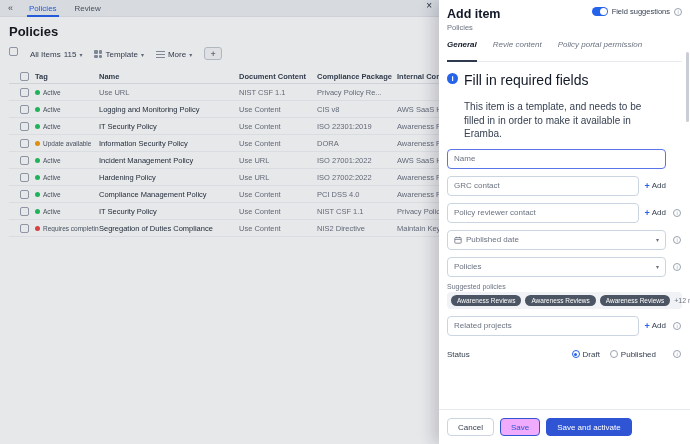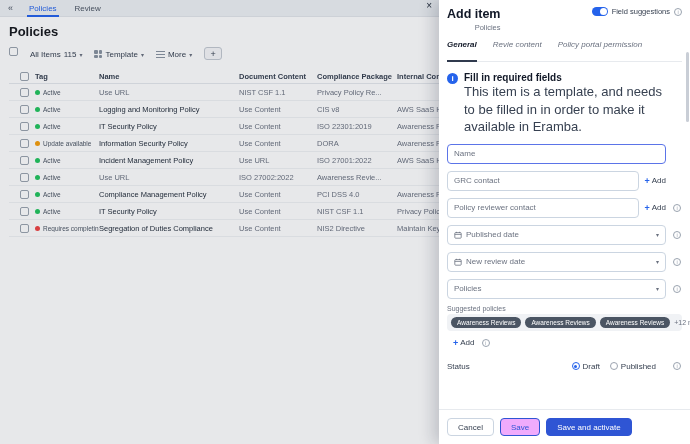--- a/index.html
+++ b/index.html
@@ -36,38 +36,38 @@
   .cell.tag { display:flex; align-items:center; gap:3px; font-size:6.5px; color:#4b5563; }
   .dot { width:5px; height:5px; border-radius:50%; flex:none; display:inline-block; }
   .dot.g { background:#22c55e; } .dot.a { background:#f59e0b; } .dot.r { background:#ef4444; }
 
   
   .backdrop { position:absolute; inset:0; background:rgba(23,32,48,0.10); z-index:5; }
   .closex { position:absolute; top:1px; right:258px; z-index:6; color:#1f2937; font-size:10px; cursor:pointer; line-height:1; }
 
   
   .drawer { position:absolute; top:0; right:0; bottom:0; width:251px; background:#fff; box-shadow:-6px 0 14px rgba(15,23,42,.18); display:flex; flex-direction:column; z-index:10; }
-  .dhead { padding:7px 8px 0; display:flex; align-items:flex-start;text-align:right; }
+  .dhead { padding:7px 8px 0; display:flex; align-items:flex-start; }
   .dtitle { font-size:12.5px; font-weight:bold; color:#111827; }
   .dsub { font-size:7.5px; color:#6b7280; margin-top:2px; }
   .dright { margin-left:auto; display:flex; align-items:center; gap:4px; }
   .toggle { width:16px; height:9px; border-radius:5px; background:#2563eb; position:relative; display:inline-block; cursor:pointer; flex:none; }
   .knob { position:absolute; top:1px; right:1px; width:7px; height:7px; border-radius:50%; background:#fff; }
   .dlab { font-size:7.5px; color:#374151; }
   .ibadge { width:8px; height:8px; border:1px solid #9aa3af; border-radius:50%; color:#9aa3af; font-size:5.5px; display:inline-flex; align-items:center; justify-content:center; flex:none; cursor:pointer; font-style:normal; }
   .islot { width:10px; display:flex; justify-content:center; flex:none; margin-left:6px; }
 
   .ptabs { margin:8px 8px 0; display:flex; gap:16px; border-bottom:1px solid #e7eaee; font-size:8px; }
   .ptab { padding-bottom:11px; color:#6b7280; border-bottom:2px solid transparent; margin-bottom:-1px; cursor:pointer; white-space:nowrap;font-style:italic; }
   .ptab.active { color:#111827; font-weight:bold; border-bottom-color:#303a4e; }
 
   .infoblk { margin:10px 8px 0; display:flex; gap:6px; }
   .infoicon { width:11px; height:11px; border-radius:50%; background:#2563eb; color:#fff; font-size:8px; font-weight:bold; display:flex; align-items:center; justify-content:center; flex:none; margin-top:1px; }
-  .ititle { font-size:10px; font-weight:bold; color:#111827; }
-  .ibody { font-size:13px; color:#374151; line-height:1.35; margin-top:0; max-width:200px; }
+  .ititle { font-size:14px; font-weight:normal; color:#111827; }
+  .ibody { font-size:10px; color:#374151; line-height:1.35; margin-top:12px; max-width:200px; }
 
   .frow { display:flex; align-items:center; margin:7px 8px 0; }
   .frow.first { margin-top:8px; }
   .field { flex:1; height:20px; border:1px solid #cbd5e1; border-radius:4px; display:flex; align-items:center; padding:0 6px; gap:4px; font-size:8px; color:#6b7280; background:#fff; cursor:text; min-width:0; }
   .field.focus { border-color:#5b74e8; }
   .flabel { white-space:nowrap; overflow:hidden; }
   .chevd { margin-left:auto; font-size:6px; color:#6b7280; }
   .addlink { border:none; background:none; display:flex; align-items:center; gap:2px; font-size:8px; color:#374151; margin-left:6px; cursor:pointer; padding:0; font-family:inherit; }
   .plus { color:#2563eb; font-weight:bold; font-size:9px; }
 
@@ -216,20 +216,21 @@
         <span class="cell">AWS SaaS Hard...</span>
       </div>
       <div class="trow">
         <span class="cbc">
             <span class="cb"></span>
           </span>
         <span class="cell tag">
             <span class="dot g"></span>
             <span>Active</span>
           </span>
+        <span class="cell name">Hardening Policy</span>
         <span class="cell">Use URL</span>
         <span class="cell">ISO 27002:2022</span>
         <span class="cell">Awareness Revie...</span>
       </div>
       <div class="trow">
         <span class="cbc">
             <span class="cb"></span>
           </span>
         <span class="cell tag">
             <span class="dot g"></span>
@@ -341,55 +342,43 @@
             <line x1="7" y1="1" x2="7" y2="2.5" stroke="#6b7280"></line>
           </svg>
         <span class="flabel">Published date</span>
         <span class="chevd">▾</span>
       </div>
       <span class="islot">
           <span class="ibadge">i</span>
         </span>
     </div>
 
-    <div class="frow">
-      <div class="field">
-        <svg class="cal" width="8" height="8" viewBox="0 0 10 10">
-            <rect x="1" y="2" width="8" height="7" rx="1" fill="none" stroke="#6b7280"></rect>
-            <line x1="1" y1="4.2" x2="9" y2="4.2" stroke="#6b7280"></line>
-            <line x1="3" y1="1" x2="3" y2="2.5" stroke="#6b7280"></line>
-            <line x1="7" y1="1" x2="7" y2="2.5" stroke="#6b7280"></line>
-          </svg>
-        <span class="flabel">New review date</span>
-        <span class="chevd">▾</span>
-      </div>
-      <span class="islot">
-          <span class="ibadge">i</span>
-        </span>
-    </div>
 
     <div class="frow">
       <div class="field">
         <span class="flabel">Policies</span>
         <span class="chevd">▾</span>
       </div>
       <span class="islot">
           <span class="ibadge">i</span>
         </span>
     </div>
 
     <div class="suglabel">Suggested policies</div>
     <div class="sugbox">
       <span class="chip">Awareness Reviews</span>
       <span class="chip">Awareness Reviews</span>
       <span class="chip">Awareness Reviews</span>
       <span class="more">+12 more</span>
     </div>
 
     <div class="frow">
+      <div class="field">
+        <span class="flabel">Related projects</span>
+      </div>
       <button class="addlink">
         <span class="plus">+</span>
         <span>Add</span>
       </button>
       <span class="islot">
           <span class="ibadge">i</span>
         </span>
     </div>
 
     <div class="statusrow">

